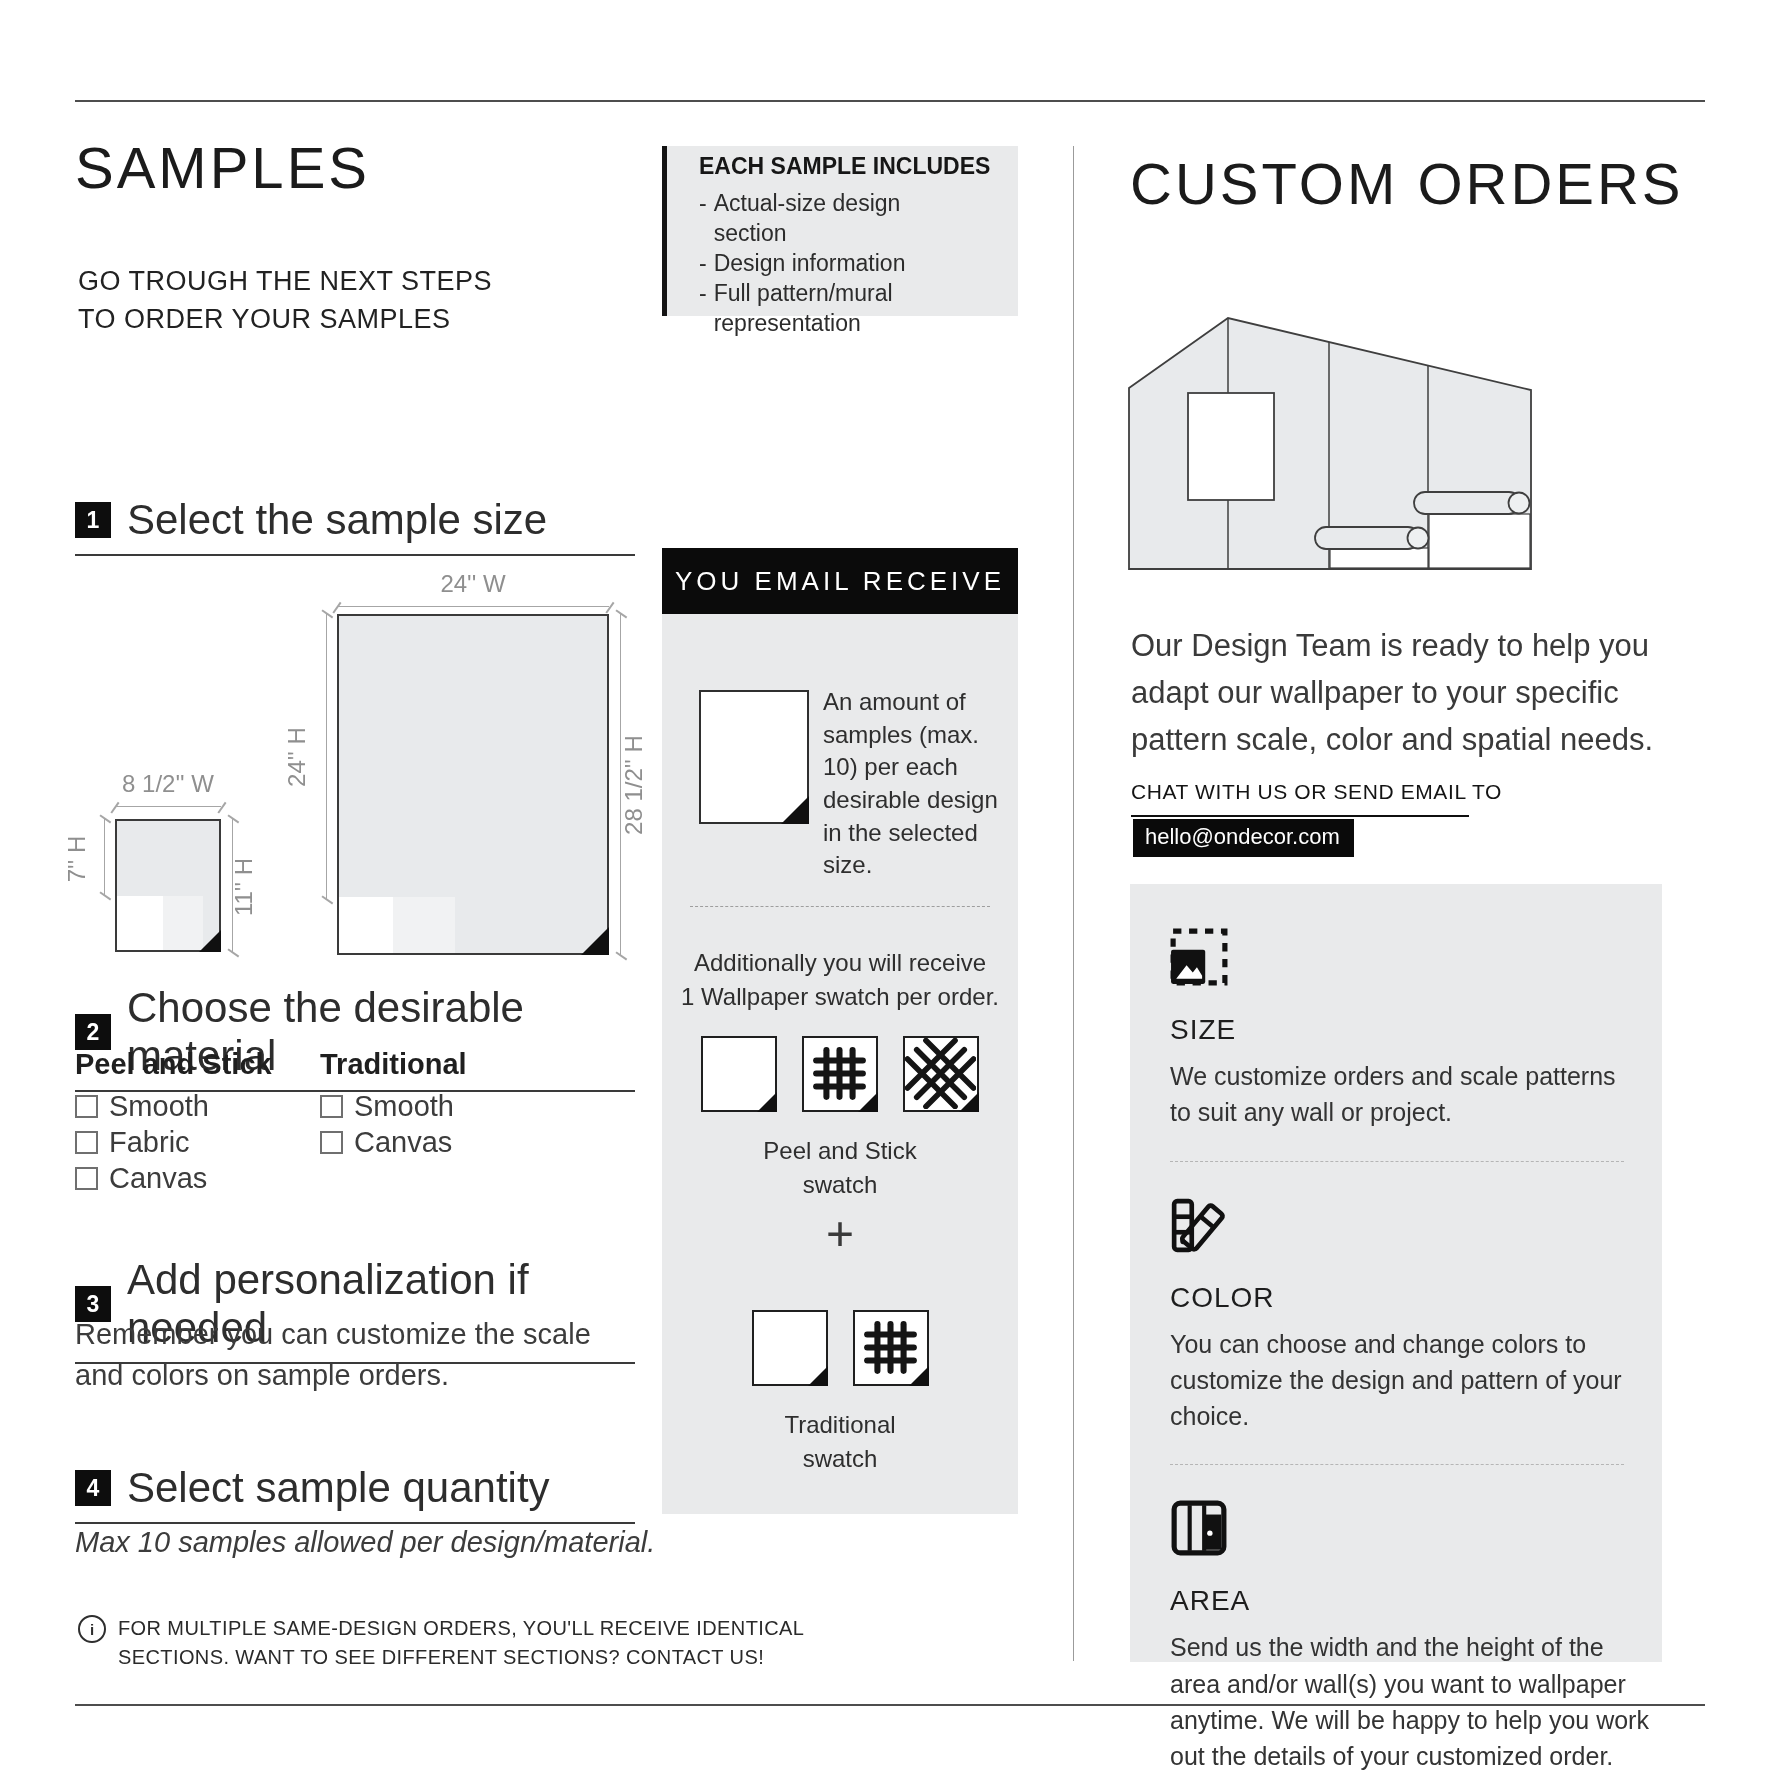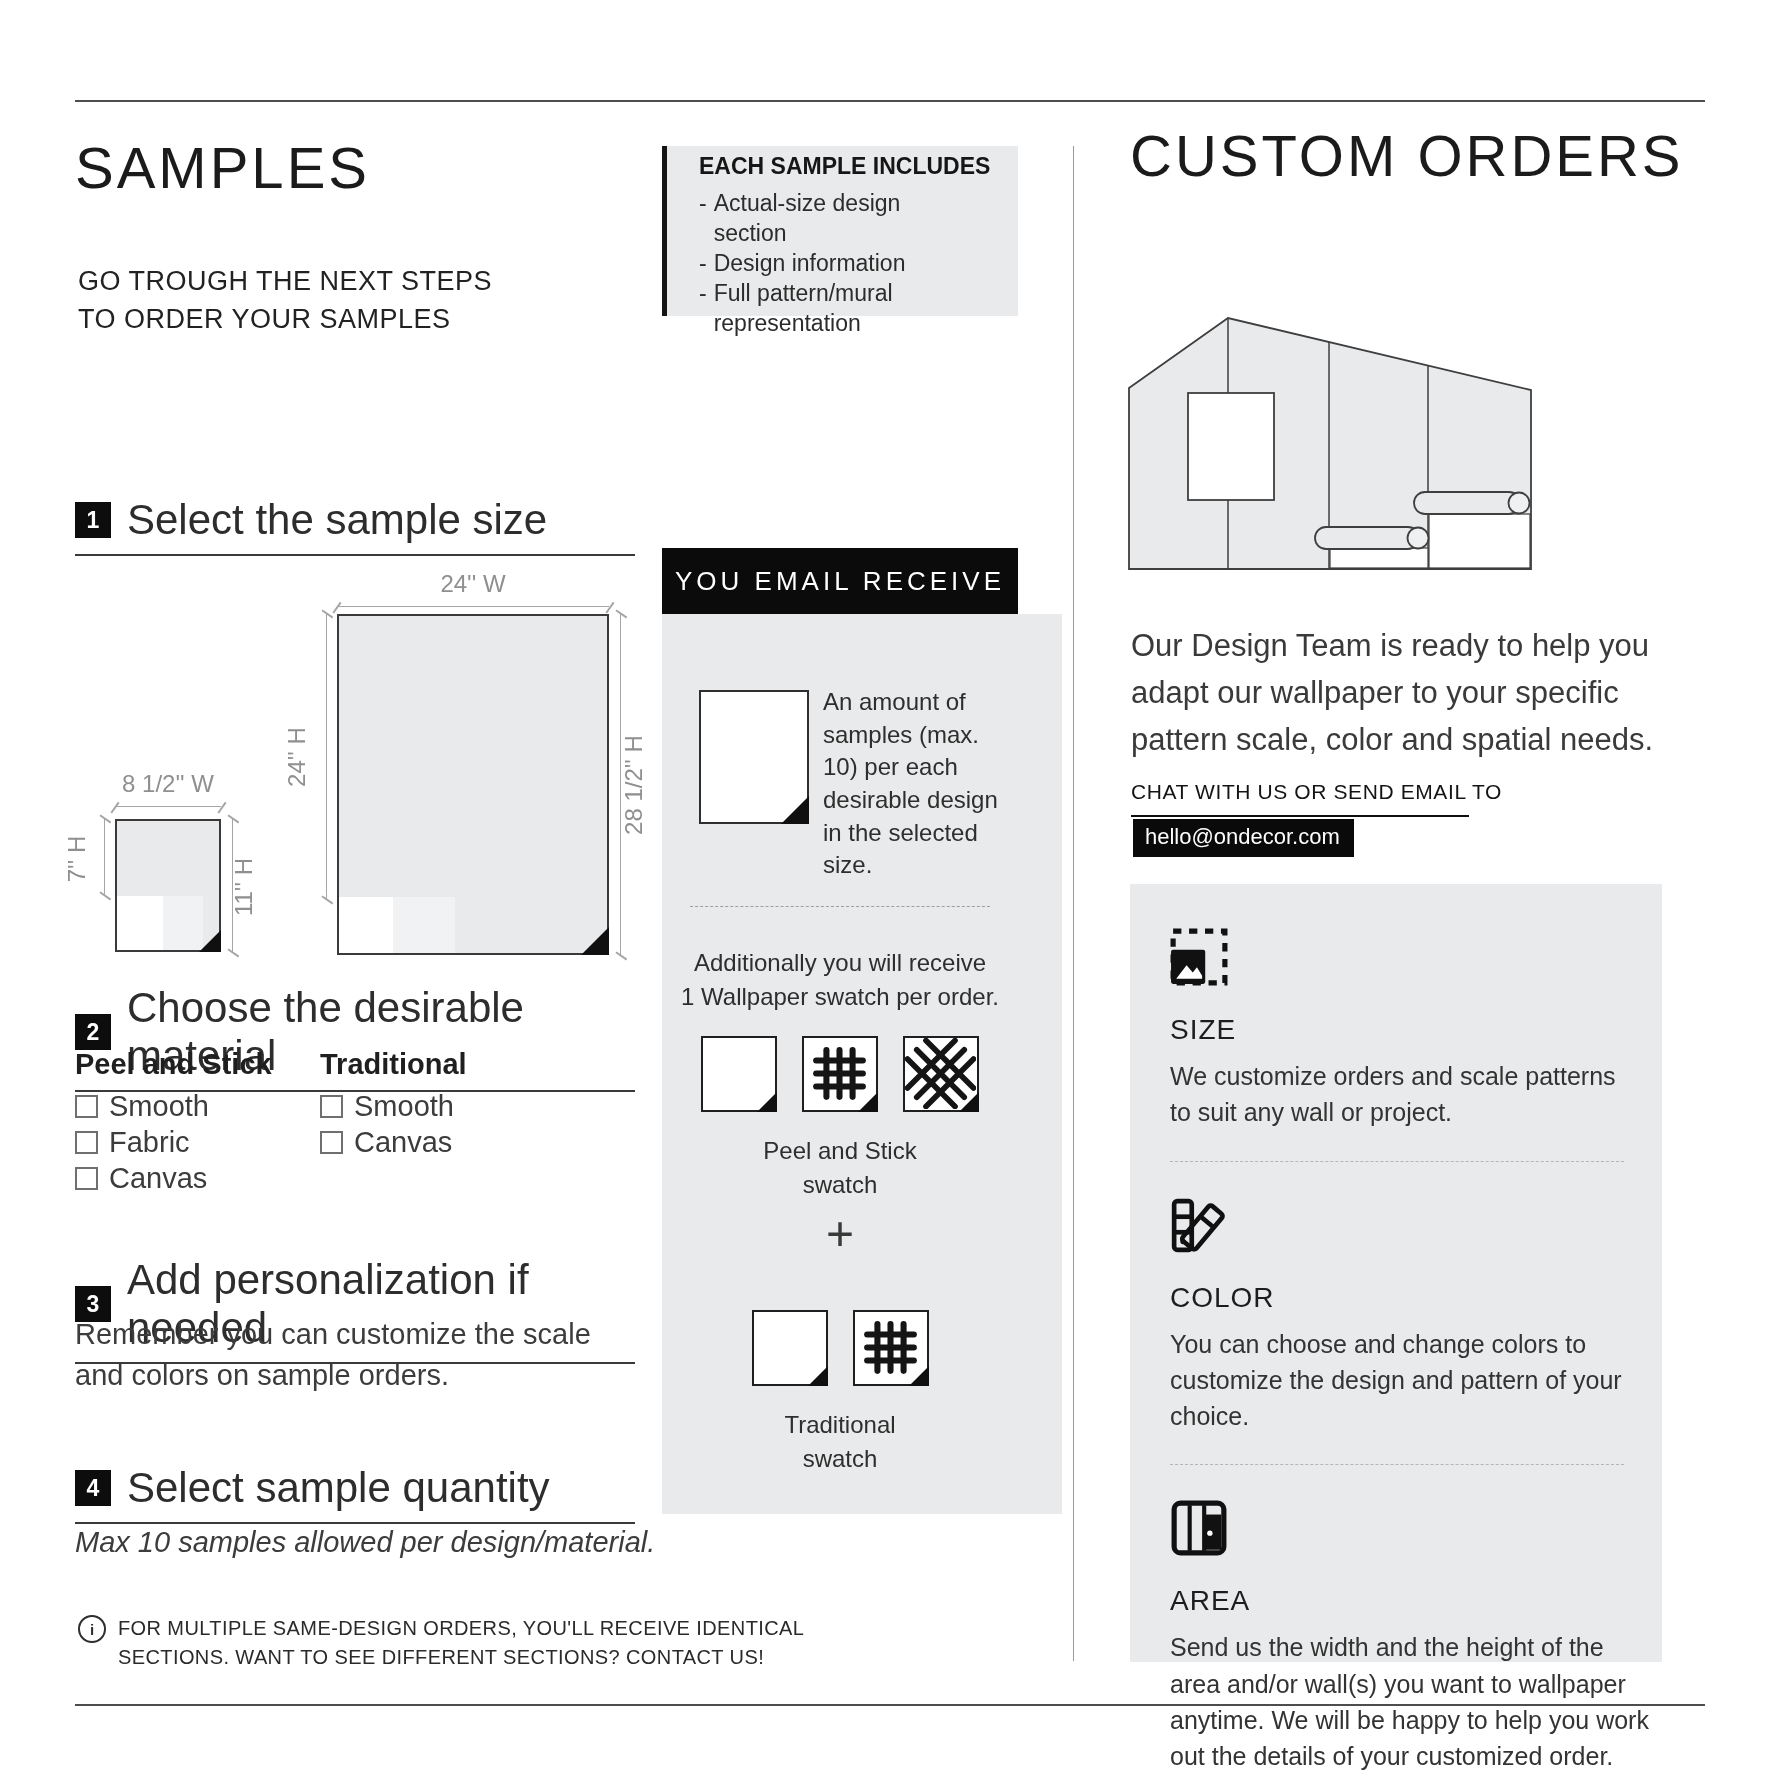--- a/index.html
+++ b/index.html
@@ -47,21 +47,21 @@
     display:flex;align-items:center;justify-content:center;font-size:15px;font-weight:bold;color:#2e2e2e;margin-top:1px;}
   .footnote-text{font-size:20px;letter-spacing:0.4px;line-height:1.45;color:#2a2a2a;}
 
   
   .includes-box{position:absolute;left:662px;top:130px;width:356px;height:170px;box-sizing:border-box;
     background:#e9eaeb;border-left:5px solid #141414;padding:7px 18px 0 32px;}
   .includes-title{font-size:23px;font-weight:bold;color:#161616;margin-bottom:9px;}
   .includes-item{display:flex;gap:7px;font-size:23px;line-height:1.3;color:#2c2c2c;width:235px;}
   .receive-bar{position:absolute;left:662px;top:532px;width:356px;height:66px;background:#0b0b0b;
     display:flex;align-items:center;justify-content:center;color:#fff;font-size:26px;letter-spacing:4px;}
-  .receive-panel{position:absolute;left:662px;top:598px;width:400px;height:900px;background:#e9eaeb;}
+  .receive-panel{position:absolute;left:662px;top:598px;width:356px;height:900px;background:#e9eaeb;}
   .sample-visual{position:absolute;left:37px;top:76px;width:110px;height:134px;background:#fff;
     border:2px solid #2f2f2f;box-sizing:border-box;}
   .receive-text{position:absolute;left:161px;top:72px;width:188px;font-size:24px;line-height:1.36;color:#2e2e2e;}
   .dashed-div{position:absolute;border-top:1px dashed #9e9e9e;height:0;}
   .centered-note{position:absolute;left:0;width:356px;text-align:center;font-size:24px;line-height:1.4;color:#2e2e2e;}
   .swatch-row{position:absolute;display:flex;gap:25px;}
   .swatch{width:76px;height:76px;background:#fff;border:2.5px solid #1f1f1f;box-sizing:border-box;position:relative;}
   .plus-sign{position:absolute;left:0;width:356px;text-align:center;font-size:48px;font-weight:200;color:#3a3a3a;}
 
   
@@ -245,21 +245,21 @@
               <line x1="13" y1="52" x2="63" y2="52"></line>
         </g>
           </svg>
         <div class="fold" style="border-width:0 0 20px 20px;"></div>
       </div>
     </div>
     <div class="centered-note pre" style="top:794px;">Traditional
 swatch</div>
   </div>
 
-  <div class="abs big-title" style="left:1130px;top:106px;">CUSTOM ORDERS</div>
+  <div class="abs big-title" style="left:1130px;top:134px;">CUSTOM ORDERS</div>
 
   <svg class="abs" style="left:1128px;top:290px;" width="405" height="265" viewBox="0 0 405 265">
     <polygon points="1,82 100,12 403,84 403,263 1,263" fill="#e8eaec" stroke="#3f3f3f" stroke-width="1.8"></polygon>
     <line x1="100" y1="12" x2="100" y2="263" stroke="#3f3f3f" stroke-width="1.5"></line>
     <line x1="201" y1="36" x2="201" y2="263" stroke="#3f3f3f" stroke-width="1.5"></line>
     <line x1="300" y1="60" x2="300" y2="263" stroke="#3f3f3f" stroke-width="1.5"></line>
     <rect x="202" y="242" width="98" height="20" fill="#fff" stroke="#3f3f3f" stroke-width="1.2"></rect>
     <rect x="301" y="208" width="101" height="54" fill="#fff" stroke="#3f3f3f" stroke-width="1.2"></rect>
     <g fill="#e8eaec" stroke="#3f3f3f" stroke-width="1.8">
       <rect x="286" y="186" width="106" height="22" rx="11"></rect>

